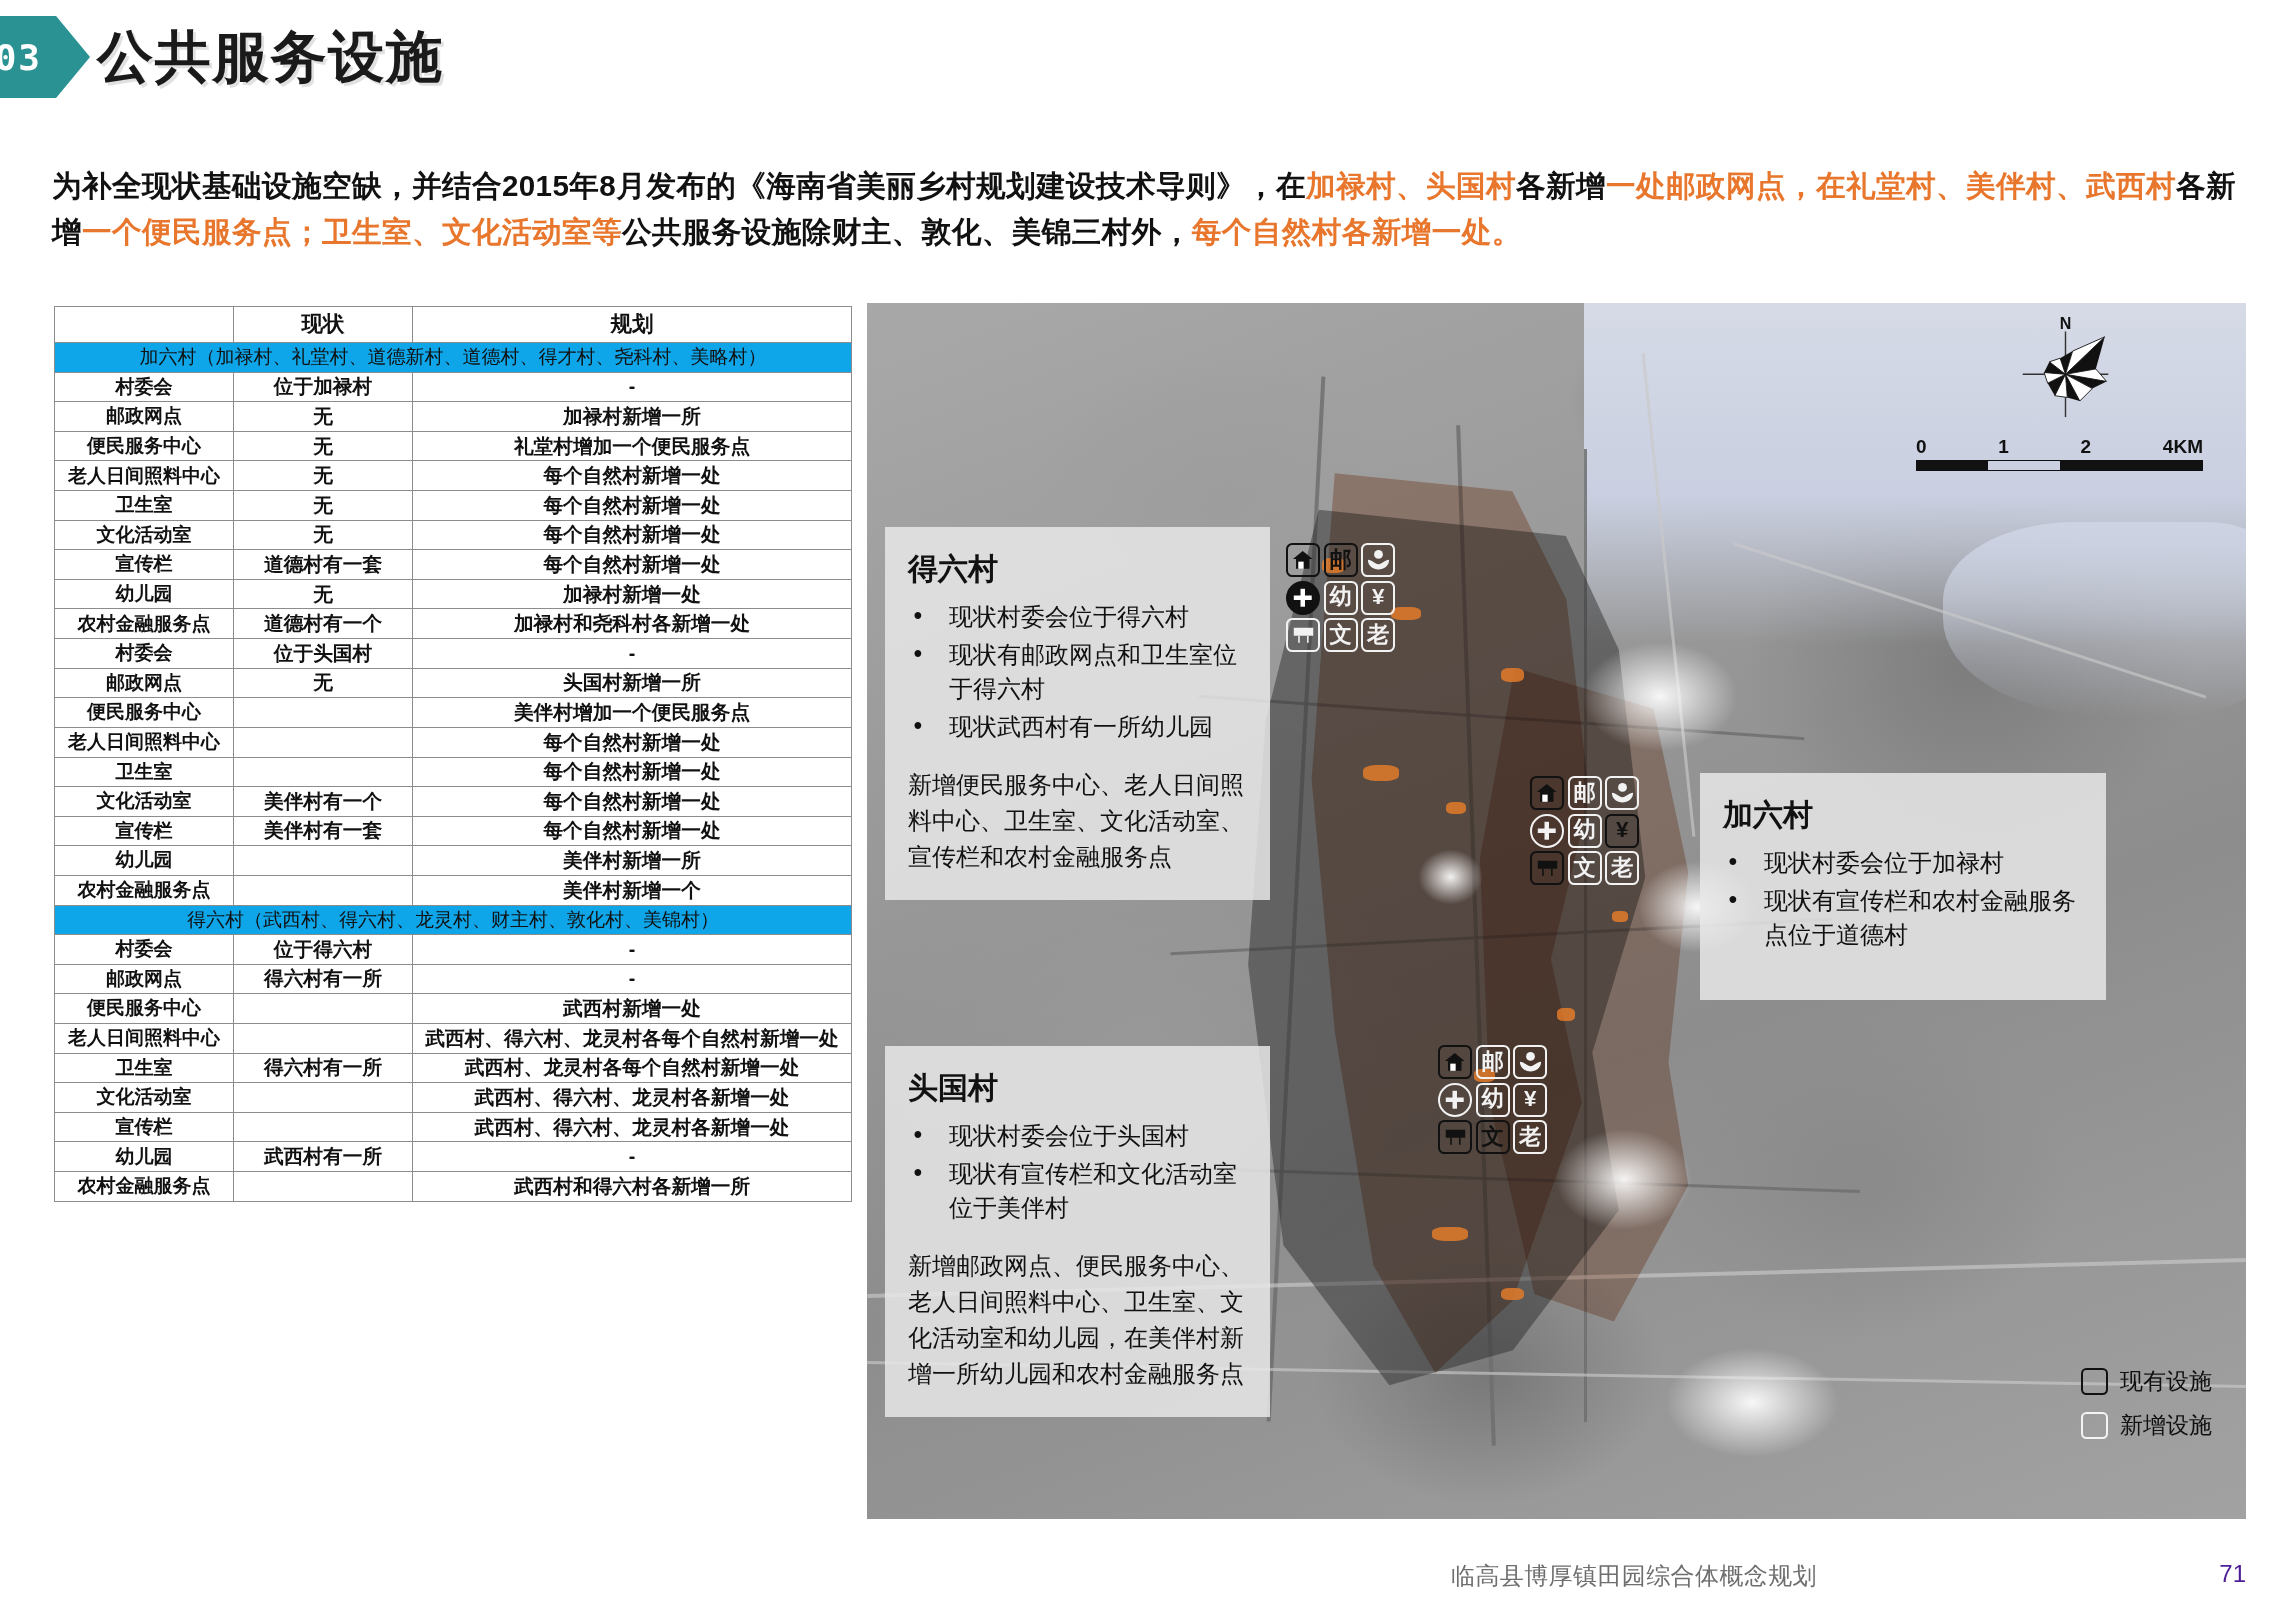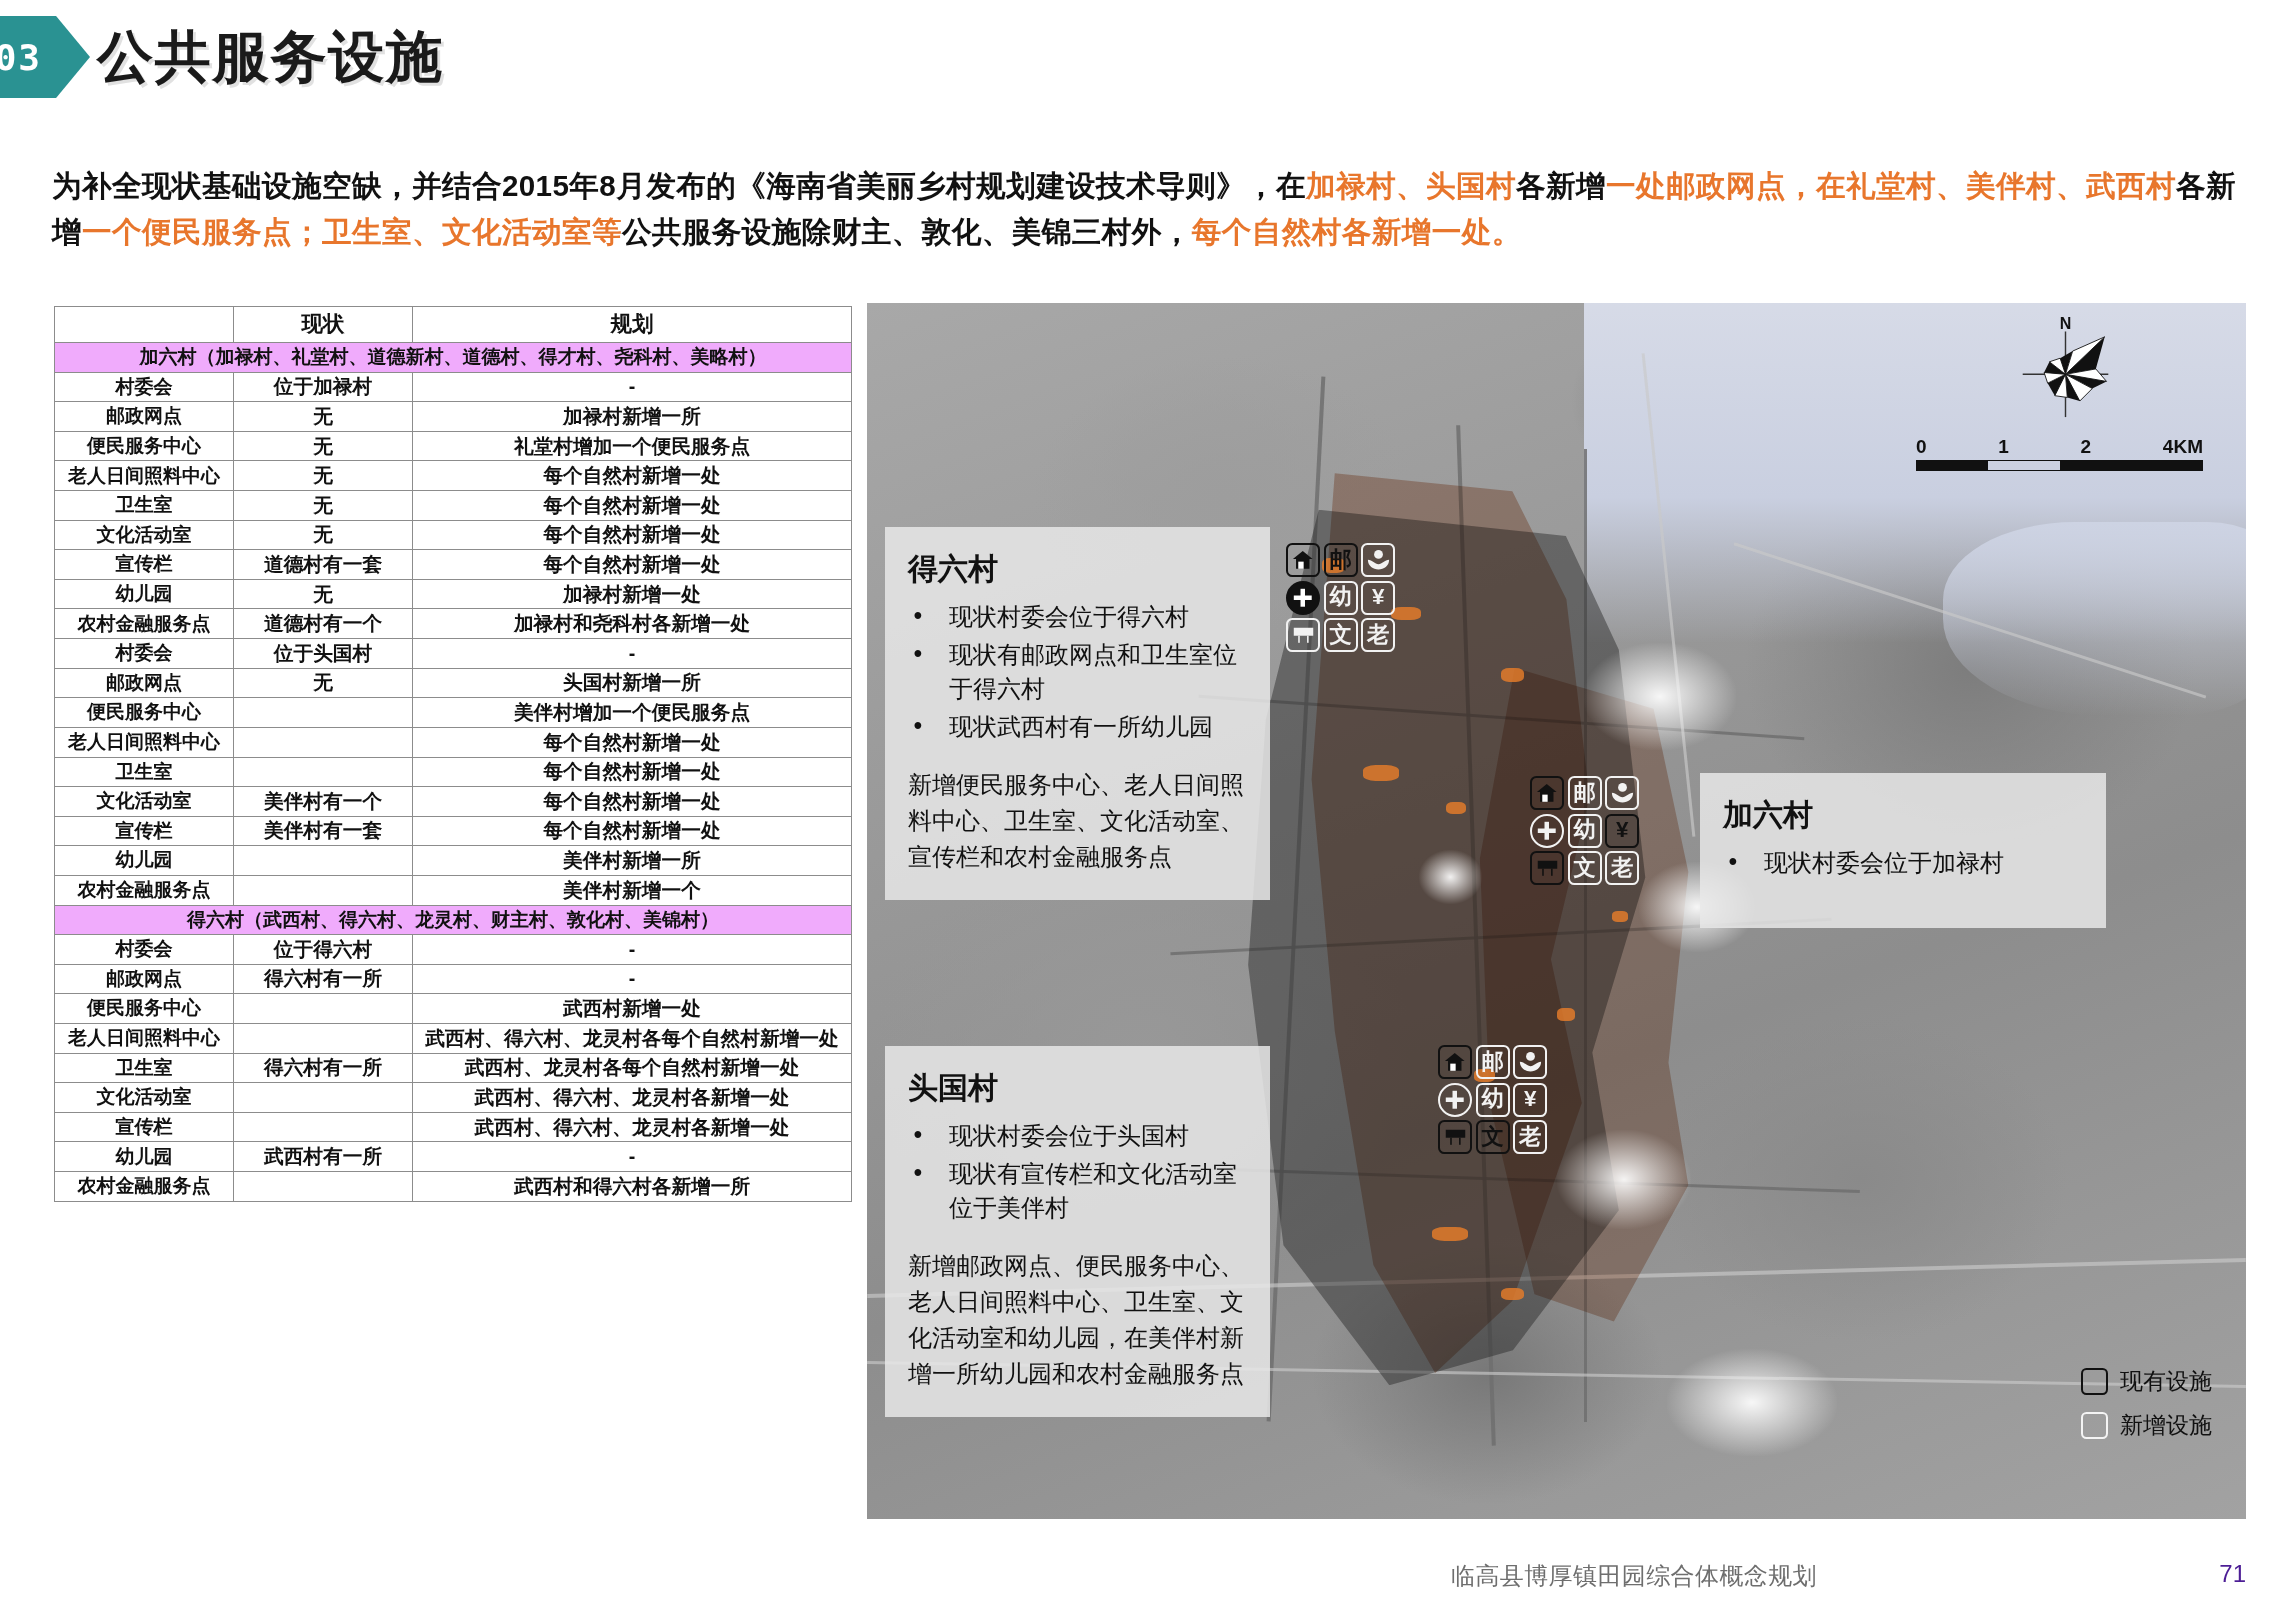--- a/index.html
+++ b/index.html
@@ -54,22 +54,22 @@
   table#facility-table th,
   table#facility-table td {
     border: 1.3px solid #8c8c8c;
     text-align: center; vertical-align: middle;
     padding: 2.7px 3.6px; line-height: 1.18;
   }
   table#facility-table th { font-size: 21.5px; height: 36px; }
   table#facility-table td.label { font-size: 19px; }
   table#facility-table td.val  { font-size: 19.7px; }
   tr.group td {
-    background: #f0abfc;
-    font-size: 19px; font-weight: 700;
+    background: #0ea5e9;
+    font-size: 19px; font-weight: 400;
     text-align: center; height: 29.6px;
     padding: 1.8px 5.4px;
   }
 
   
   #map {
     position: absolute; left: 867px; top: 303px;
     width: 1379px; height: 1216px;
     overflow: hidden;
     background: #8e8e8e;
@@ -446,20 +446,21 @@
         <li>现状村委会位于头国村</li>
         <li>现状有宣传栏和文化活动室位于美伴村</li>
       </ul>
       <p>新增邮政网点、便民服务中心、老人日间照料中心、卫生室、文化活动室和幼儿园，在美伴村新增一所幼儿园和农村金融服务点</p>
     </div>
 
     <div class="callout" id="co-jialiu">
       <h3>加六村</h3>
       <ul>
         <li>现状村委会位于加禄村</li>
+        <li>现状有宣传栏和农村金融服务点位于道德村</li>
       </ul>
     </div>
 
     <div class="icongrid" id="grid-a">
         <div class="ic exist">
           <svg width="21.5" height="19.7" viewBox="0 0 24 22">
             <path d="M12 1 L23 10 L19.5 10 L19.5 21 L4.5 21 L4.5 10 L1 10 Z" fill="#111111"></path>
             <rect x="7" y="13" width="6" height="8" fill="#ffffff"></rect>
           </svg>
         </div>

